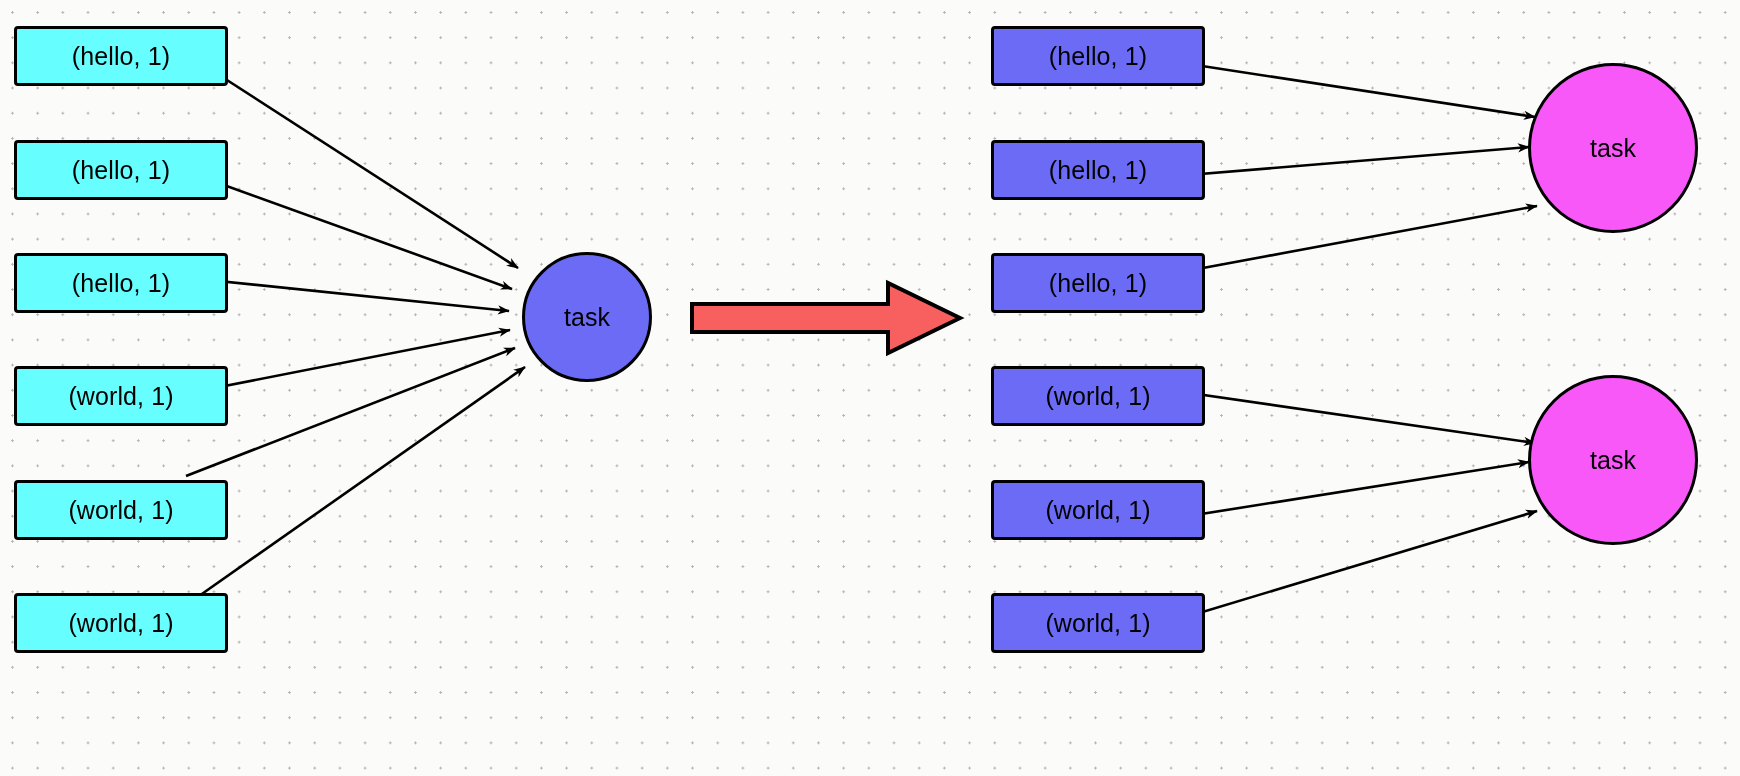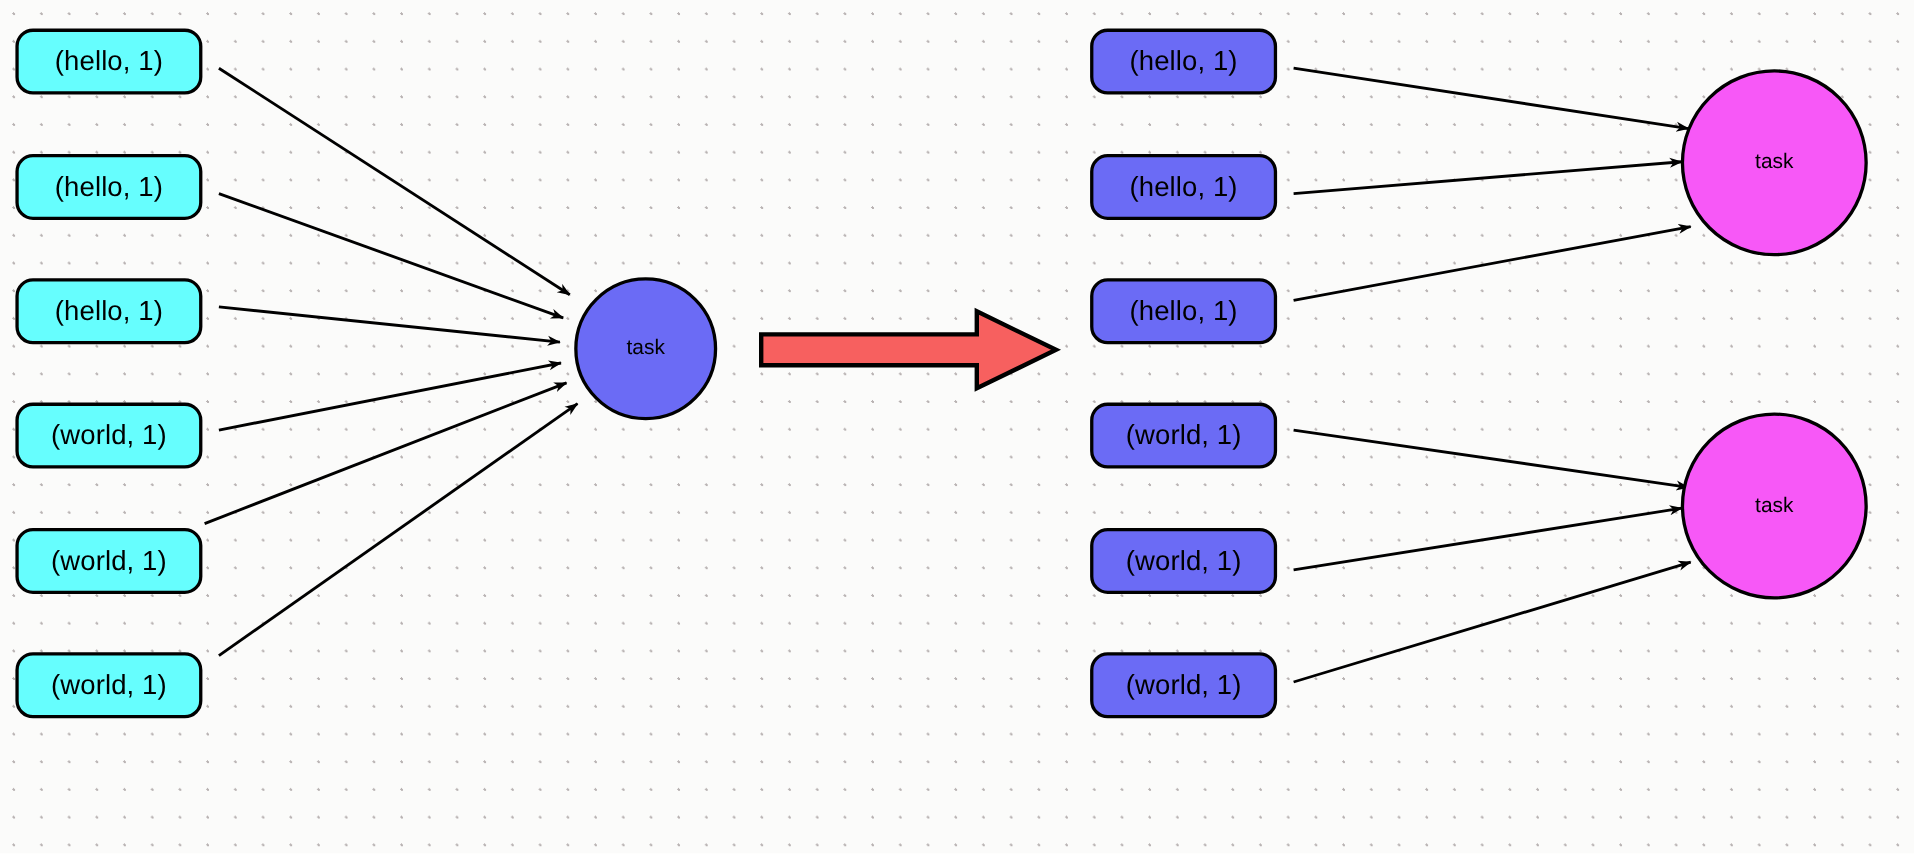--- a/index.html
+++ b/index.html
@@ -28,33 +28,33 @@
   .node {
     position: absolute;
     box-sizing: border-box;
     display: flex;
     align-items: center;
     justify-content: center;
     color: #000000;
     z-index: 3;
   }
   .kvbox {
-    width: 170px;
+    width: 214px;
     height: 60px;
     border: 3px solid #000000;
-    border-radius: 16px;
+    border-radius: 4px;
     font-size: 25px;
     letter-spacing: 0.1px;
   }
   .kvbox.src { background: #66fefe; }
   .kvbox.dst { background: #6b6bf5; }
   .taskcircle {
     border: 3px solid #000000;
     border-radius: 50%;
-    font-size: 19px;
+    font-size: 25px;
   }
   .taskcircle.blue { background: #6b6bf5; }
   .taskcircle.magenta { background: #f758f7; }
   .big-arrow { position: absolute; z-index: 2; }
 </style>
 </head>
 <body>
 
 <div id="canvas">
 

